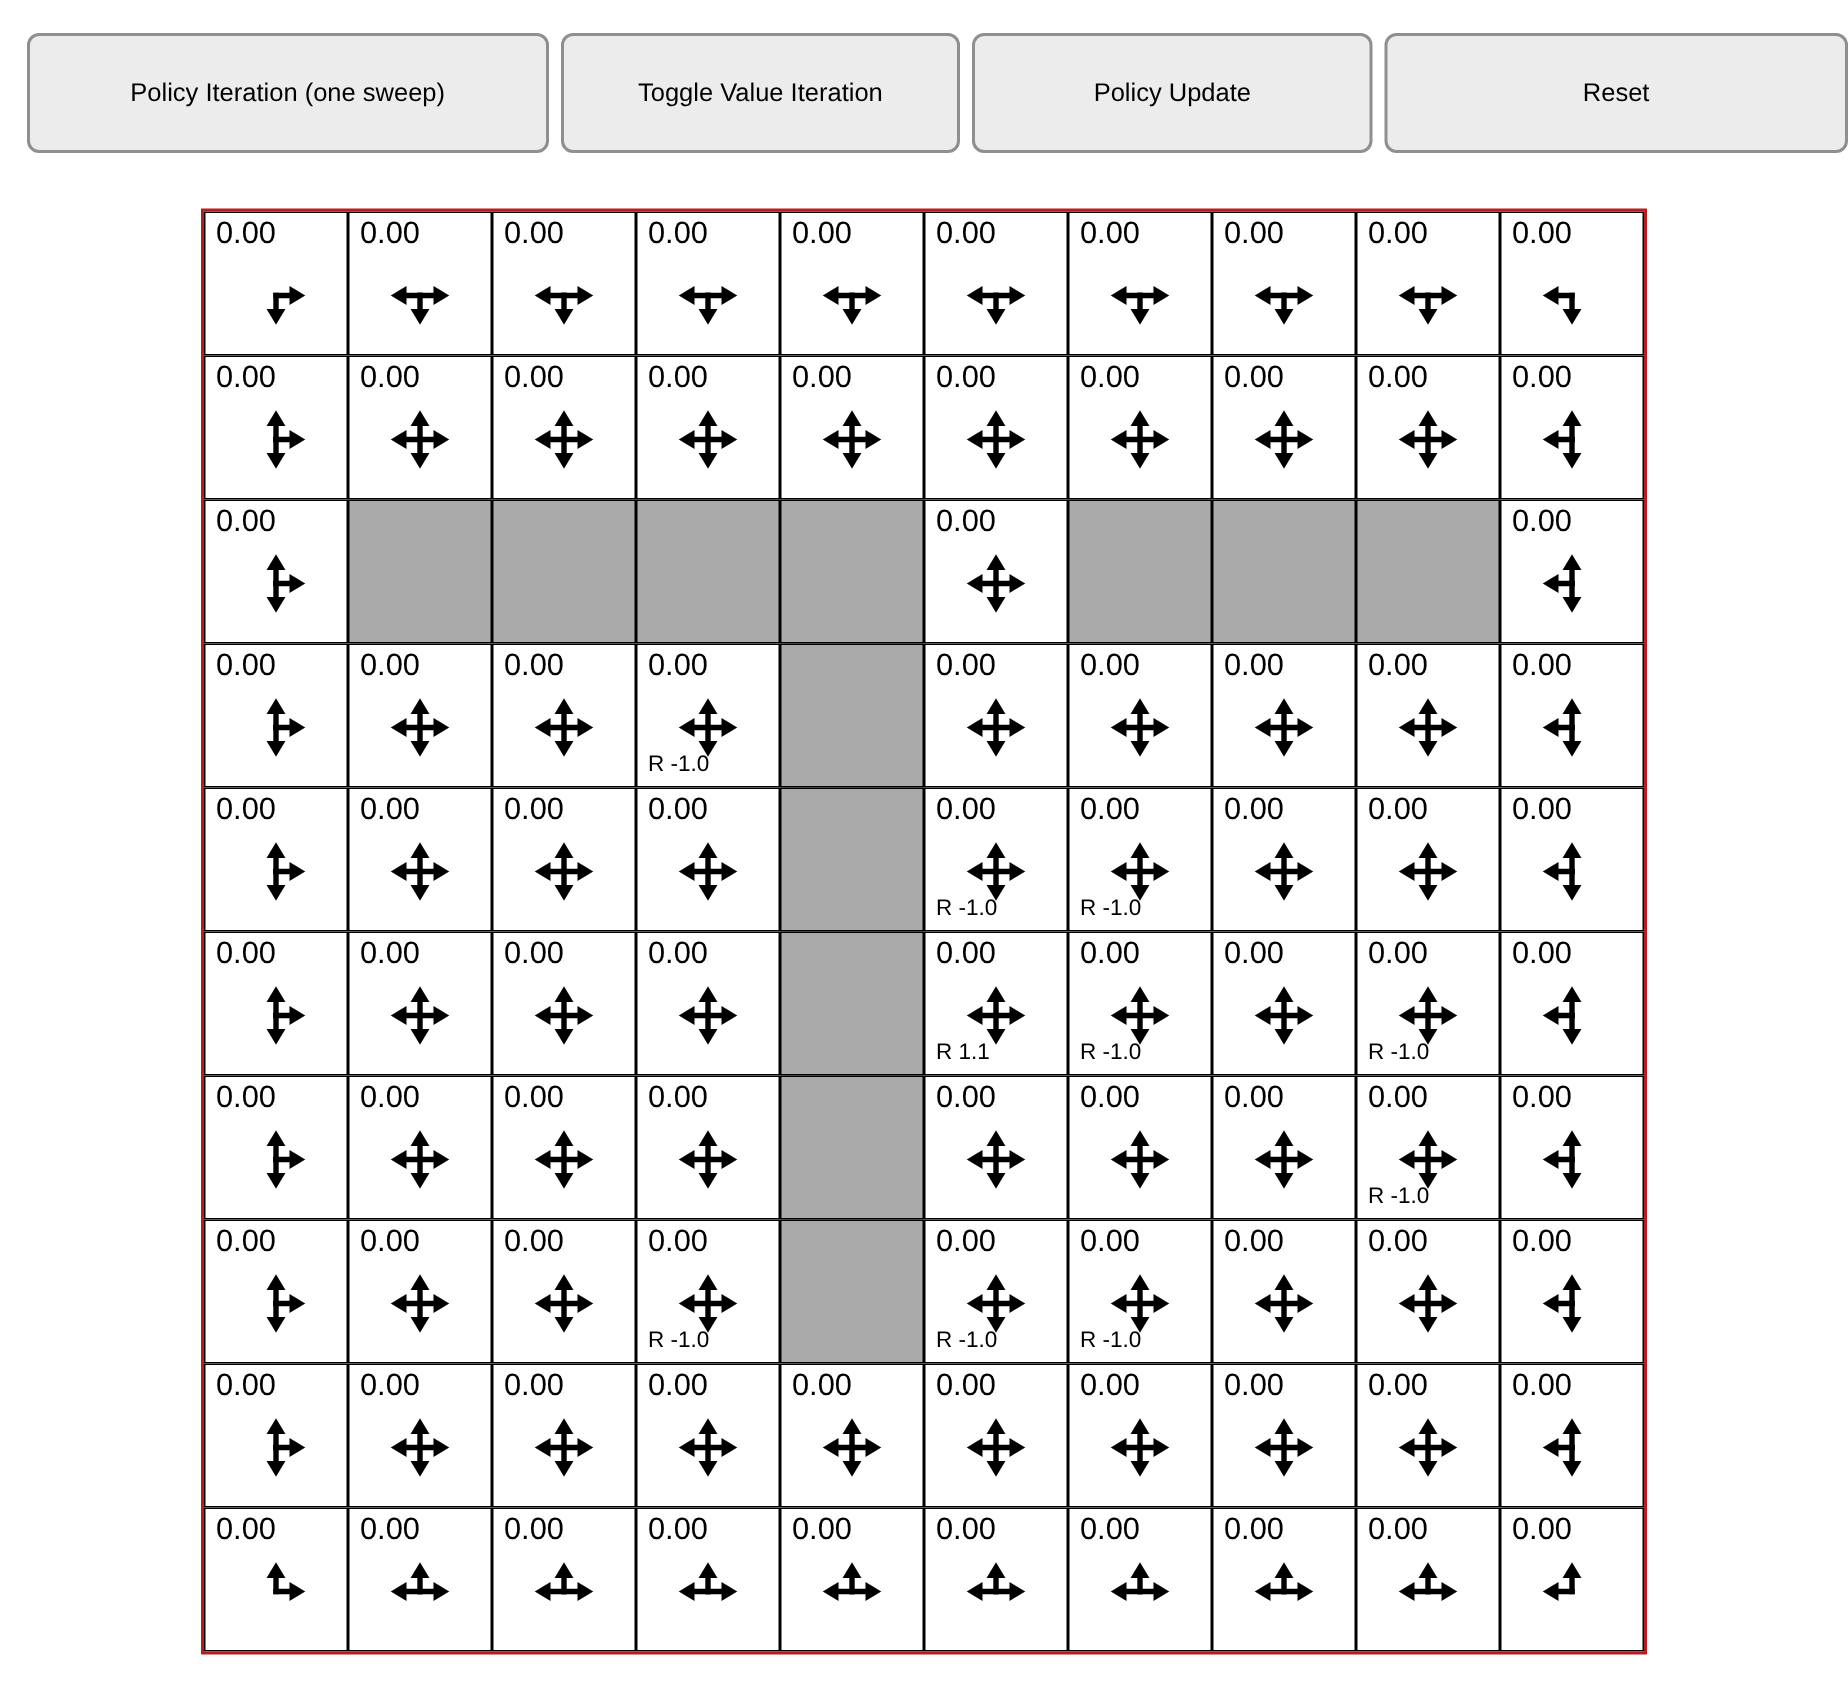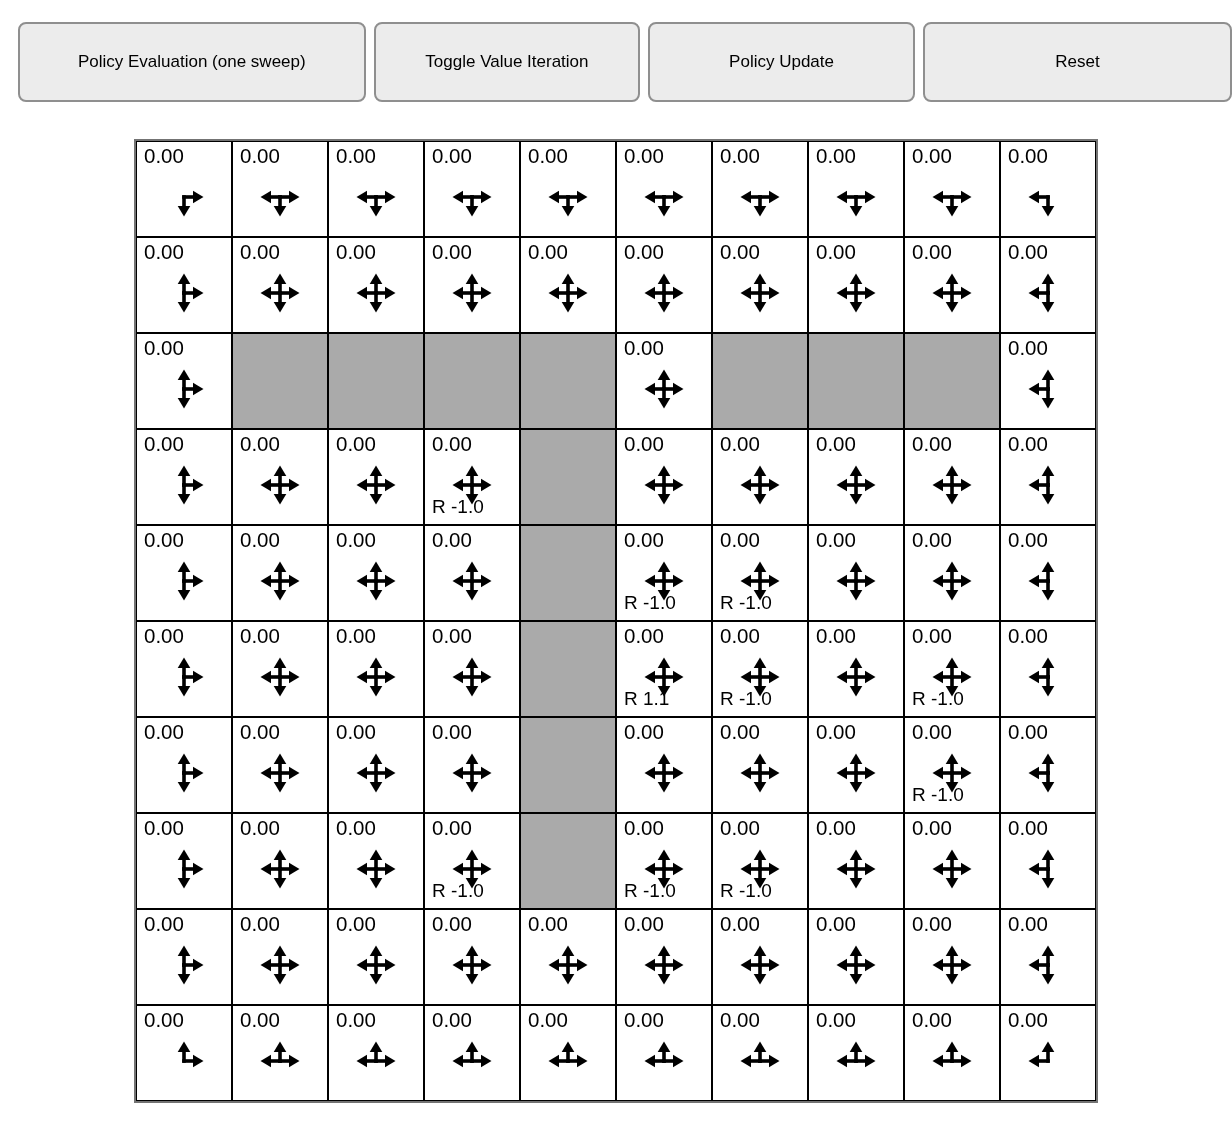--- a/index.html
+++ b/index.html
@@ -11,35 +11,35 @@
   }
   .toolbar button:nth-child(1){width:352px;}
   .toolbar button:nth-child(2){width:270px;}
   .toolbar button:nth-child(3){width:270px;}
   .toolbar button:nth-child(4){width:313px;}
   #grid{
     margin:37px 0 0 134px;
     display:grid;
     grid-template-columns:repeat(10,96px);
     grid-auto-rows:96px;
-    border:2px solid #737373;
+    border:2px solid #b91c1c;
     width:fit-content;
     background:#fff;
   }
   .cell{position:relative;box-sizing:border-box;border:1px solid #000;background:#fff;}
   .cell.wall{background:#aaaaaa;}
   .val{position:absolute;top:2px;left:7px;font-size:20.5px;line-height:24px;}
   .pol{position:absolute;left:50%;top:55px;transform:translate(-50%,-50%);}
-  .rew{position:absolute;bottom:6px;left:7px;font-size:19px;}
+  .rew{position:absolute;bottom:6px;left:7px;font-size:15px;}
 </style>
 </head>
 <body>
 
 <div class="toolbar">
-  <button>Policy Evaluation (one sweep)</button>
+  <button>Policy Iteration (one sweep)</button>
   <button>Toggle Value Iteration</button>
   <button>Policy Update</button>
   <button>Reset</button>
 </div>
 
 <div id="grid">
     <div class="cell">
       <div class="val">0.00</div>
       <svg viewBox="-24 -24 48 48" width="48" height="48" class="pol">
         <line x1="0" y1="0" x2="0" y2="11" stroke="#000" stroke-width="3.6" stroke-linecap="square"></line>

